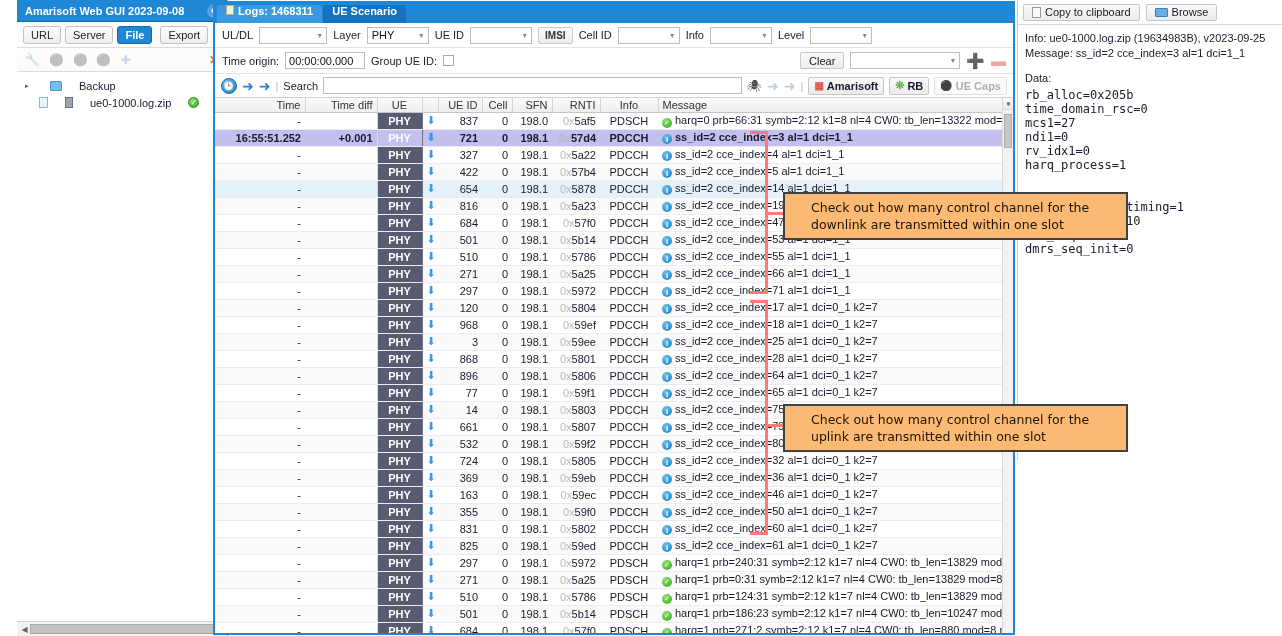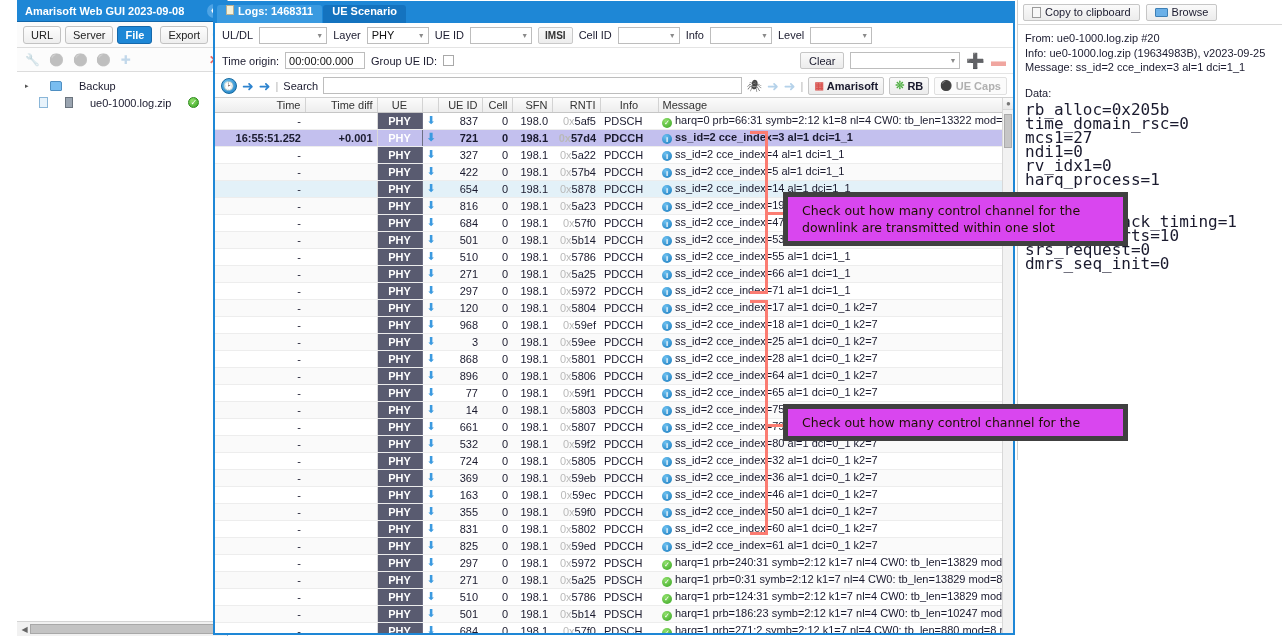--- a/index.html
+++ b/index.html
@@ -197,21 +197,21 @@
     background: #595b70 !important; color: #ffffff; text-align: center;
     font-weight: bold; font-size: 11px;
     border-bottom: 1px solid #6d6f84; border-right: 1px solid #6d6f84;
   }
   td.dir { text-align: center; width: 16px; padding: 0; }
   .dl-arrow { color: #3b9ae0; font-size: 11px; }
   td.ueid { text-align: right; }
   td.cell { text-align: right; }
   td.sfn { text-align: right; }
   td.rnti { text-align: right; }
-  td.info { text-align: left; }
+  td.info { text-align: center; }
   td.msg { text-align: left; }
   .hexpfx { color: #b9b9b9; }
   .ic-i {
     display: inline-flex; width: 10px; height: 10px; border-radius: 50%;
     background: radial-gradient(circle at 35% 28%, #6cc0f0, #1779bd);
     color: #fff; font-size: 8px; font-weight: bold;
     align-items: center; justify-content: center; vertical-align: -1px;
     margin-right: 3px; font-style: normal;
   }
   .ic-ok {
@@ -250,31 +250,31 @@
     display: inline-block; position: relative;
   }
   .brw-ic {
     width: 13px; height: 9px; background: #6ab0e8; border: 1px solid #3d7fb5;
     border-radius: 1px; display: inline-block;
   }
   #right-meta {
     padding: 6px 7px 4px 7px; font-size: 11px; color: #1a1a2e; line-height: 14.5px;
   }
   #right-data {
-    padding: 0 7px; font-size: 16px; line-height: 14px;
+    padding: 0 7px; font-size: 12px; line-height: 14px;
     font-family: "DejaVu Sans Mono", monospace; color: #1a1a2e;
     white-space: pre;
   }
   #right-datalabel { padding: 8px 7px 4px 7px; font-size: 11px; }
 
   
   .callout {
-    position: absolute; background: #d946ef; border: 5px solid #404040;
+    position: absolute; background: #fdba74; border: 2px solid #404040;
     color: #1c1200; font-size: 12.5px; line-height: 17px;
-    padding: 5px 14px; z-index: 40; font-family: "DejaVu Sans", sans-serif;
+    padding: 5px 26px; z-index: 40; font-family: "DejaVu Sans", sans-serif;
   }
   .bracket { position: absolute; z-index: 35; }
   .br-v {
     position: absolute; width: 3px; background: #fb7c72;
   }
   .br-h {
     position: absolute; height: 3px; background: #fb7c72;
   }
 </style>
 </head>
@@ -832,21 +832,20 @@
         <span class="clip-ic"></span>
         <span style="margin-left:4px">Copy to clipboard</span>
       </div>
       <div class="clear-btn">
         <span class="brw-ic"></span>
         <span style="margin-left:4px">Browse</span>
       </div>
     </div>
 
     <div id="right-meta">
-      <div>From: ue0-1000.log.zip #20</div>
       <div>Info: ue0-1000.log.zip (19634983B), v2023-09-25</div>
       <div>Message: ss_id=2 cce_index=3 al=1 dci=1_1</div>
     </div>
 
     <div id="right-datalabel">Data:</div>
     <div id="right-data">rb_alloc=0x205b
 time_domain_rsc=0
 mcs1=27
 ndi1=0
 rv_idx1=0
@@ -869,15 +868,16 @@
     <div class="br-h" style="left:750px;top:532px;width:18px;"></div>
     <div class="br-h" style="left:765px;top:424px;width:22px;"></div>
   </div>
 
   <div class="callout" style="left:783px;top:192px;width:345px;">
     <div>Check out how many control channel for the</div>
     <div>downlink are transmitted within one slot</div>
   </div>
   <div class="callout" style="left:783px;top:404px;width:345px;">
     <div>Check out how many control channel for the</div>
+    <div>uplink are transmitted within one slot</div>
   </div>
 
 </div>
 
 </body></html>

